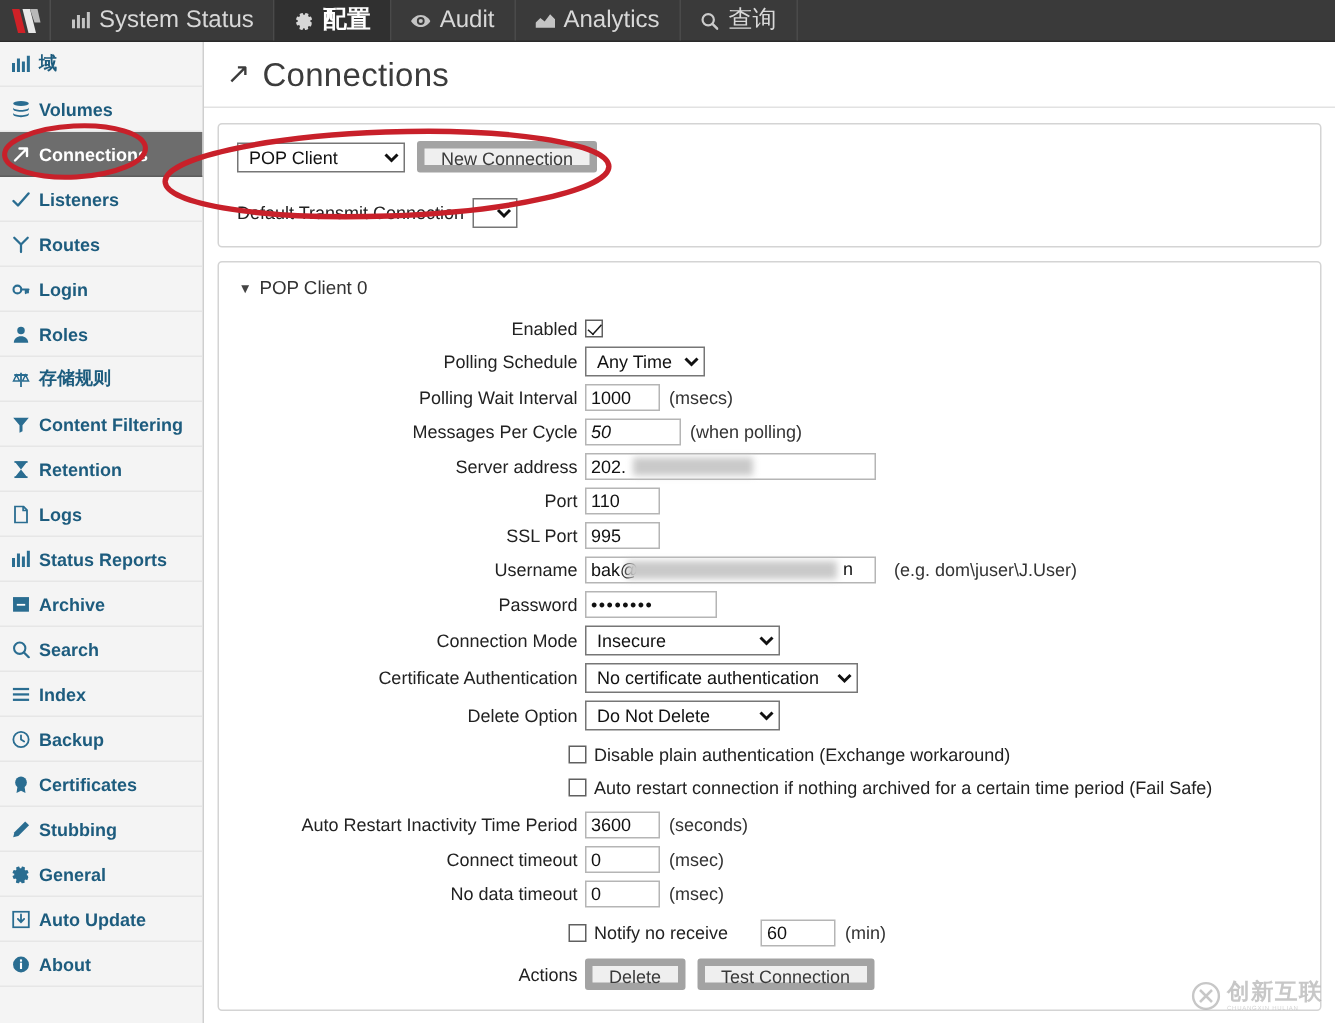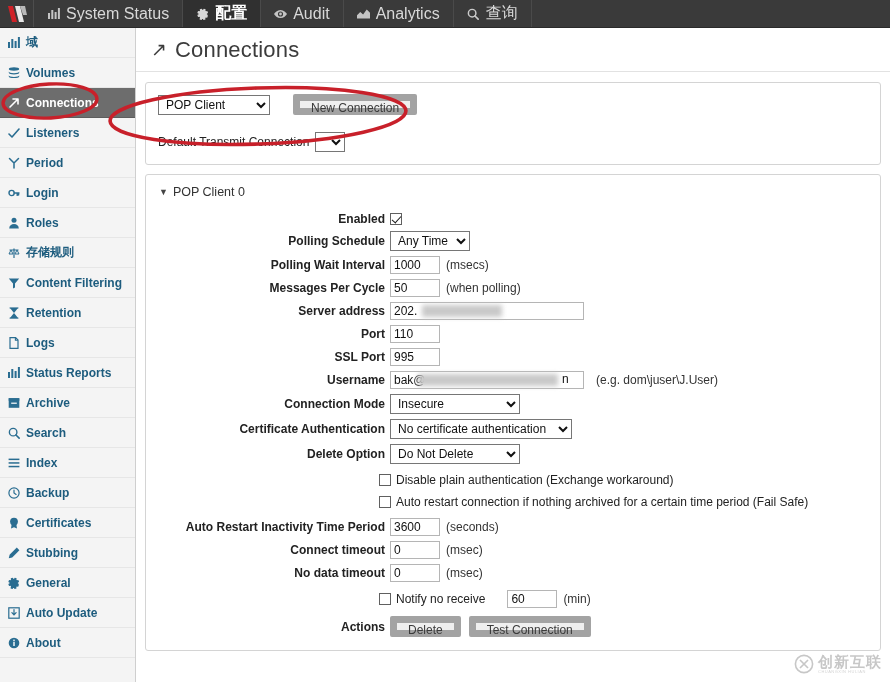--- a/index.html
+++ b/index.html
@@ -84,21 +84,21 @@
 
   .panel {
     margin: 10px 9px 0 9px;
     border: 1px solid #d4d4d4;
     border-radius: 3px;
     background: #fff;
     padding: 10px 12px 11px 12px;
   }
   .panel.toolbar-panel { padding: 11px 12px 12px 12px; }
 
-  .toolrow { display: flex; align-items: center; gap: 23px; }
+  .toolrow { display: flex; align-items: center; gap: 8px; }
   .defrow { display: flex; align-items: center; gap: 6px; margin-top: 17px; font-size: 12px; color: #222; }
 
   select.ui {
     font-family: "Liberation Sans", sans-serif;
     font-size: 12px;
     height: 20px;
     padding: 0 2px 0 3px;
     border: 1px solid #767676;
     background: #fff;
     color: #111;
@@ -109,21 +109,21 @@
   select.ui.w-sched { width: 80px; }
   select.ui.w-mode { width: 130px; }
   select.ui.w-cert { width: 182px; }
   select.ui.w-del { width: 130px; }
 
   button.ui {
     font-family: "Liberation Sans", sans-serif;
     font-size: 12px;
     height: 21px;
     padding: 0 11px;
-    border: 7px solid #a3a3a3;
+    border: 5px solid #a3a3a3;
     background: #efefef;
     color: #3a3a3a;
     border-radius: 2px;
     cursor: default;
   }
 
   input.ui {
     font-family: "Liberation Sans", sans-serif;
     font-size: 12px;
     height: 18px;
@@ -147,21 +147,20 @@
     margin-bottom: 5px;
     font-size: 12px;
     color: #222;
   }
   .flabel {
     width: 232px;
     text-align: right;
     padding-right: 5px;
     flex: 0 0 232px;
     white-space: nowrap;
-    font-weight: bold;
   }
   .fctl { display: flex; align-items: center; gap: 6px; white-space: nowrap; }
   .hint { color: #333; font-size: 12px; }
 
   .cbrow { display: flex; align-items: center; margin-bottom: 5px; font-size: 12px; }
   .cbrow .spacer { flex: 0 0 221px; }
   .cb {
     width: 12px; height: 12px;
     border: 1px solid #606060;
     background: #fff;
@@ -311,21 +310,21 @@
       </span>
       <span>Listeners</span>
     </div>
 
     <div class="sideitem">
       <span class="sicon">
         <svg width="12" height="12" viewBox="0 0 12 12">
             <path d="M1.5 1.5 L6 6 L6 11 M10.5 1.5 L6 6" stroke="#2a6d91" stroke-width="1.5" fill="none" stroke-linecap="round"></path>
           </svg>
       </span>
-      <span>Period</span>
+      <span>Routes</span>
     </div>
 
     <div class="sideitem">
       <span class="sicon">
         <svg width="12" height="12" viewBox="0 0 12 12">
             <circle cx="3.6" cy="6" r="2.6" fill="none" stroke="#2a6d91" stroke-width="1.4"></circle>
             <path d="M6.2 6 L11 6 M9.2 6 L9.2 8.4 M10.6 6 L10.6 8" stroke="#2a6d91" stroke-width="1.4" stroke-linecap="round"></path>
           </svg>
       </span>
       <span>Login</span>
@@ -535,21 +534,21 @@
         <span class="flabel">Polling Wait Interval</span>
         <span class="fctl">
           <input class="ui" style="width: 50px;" value="1000">
           <span class="hint">(msecs)</span>
         </span>
       </div>
 
       <div class="frow">
         <span class="flabel">Messages Per Cycle</span>
         <span class="fctl">
-          <input class="ui" style="width: 50px;" value="50">
+          <input class="ui" style="width: 64px; font-style: italic;" value="50">
           <span class="hint">(when polling)</span>
         </span>
       </div>
 
       <div class="frow">
         <span class="flabel">Server address</span>
         <span class="fctl" style="position:relative;">
           <input class="ui" style="width: 194px;" value="202.">
           <span class="redact" style="left:32px; top:3px; width:80px; height:12px;"></span>
         </span>
@@ -572,20 +571,26 @@
       <div class="frow">
         <span class="flabel">Username</span>
         <span class="fctl" style="position:relative;">
           <input class="ui" style="width: 194px;" value="bak@">
           <span class="redact" style="left:28px; top:3px; width:140px; height:12px;"></span>
           <span style="position:absolute; left:172px; top:1px; font-size:12px; color:#111;">n</span>
           <span class="hint" style="margin-left:6px;">(e.g. dom\juser\J.User)</span>
         </span>
       </div>
 
+      <div class="frow">
+        <span class="flabel">Password</span>
+        <span class="fctl">
+          <input class="ui" style="width: 88px; letter-spacing: 1px;" value="••••••••">
+        </span>
+      </div>
 
       <div class="frow">
         <span class="flabel">Connection Mode</span>
         <span class="fctl">
           <select class="ui w-mode">
             <option>Insecure</option>
           </select>
         </span>
       </div>
 

